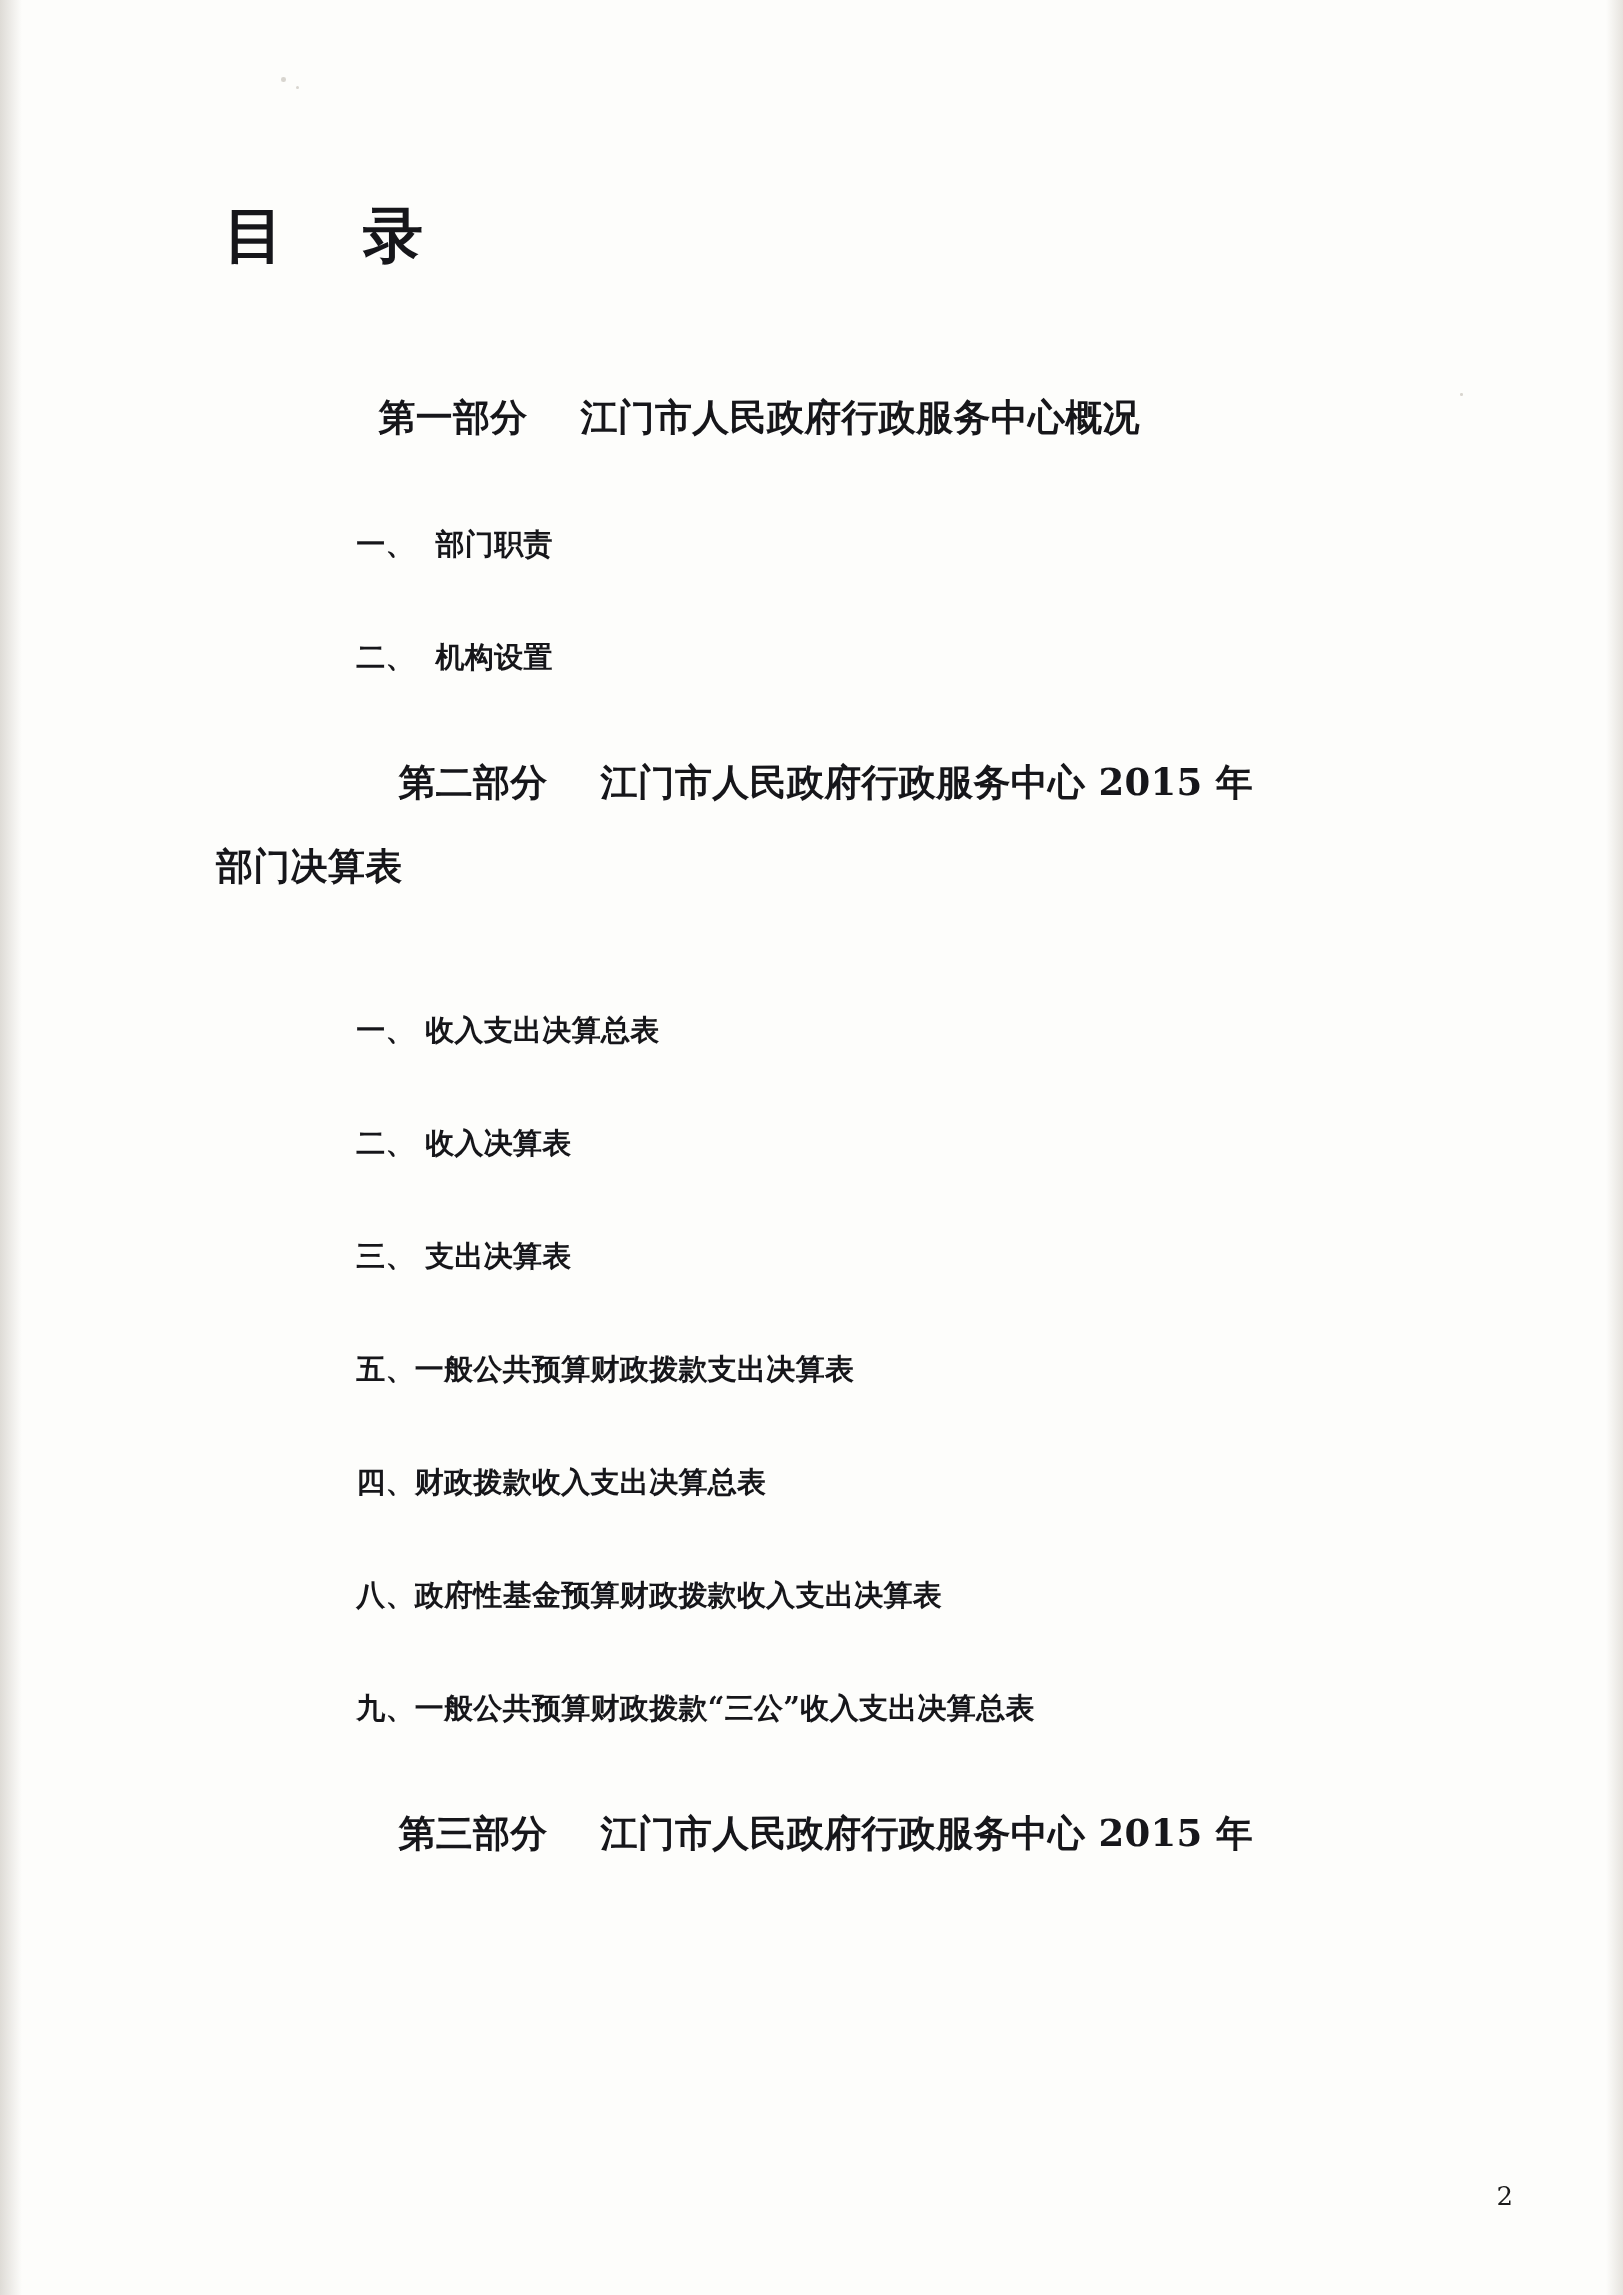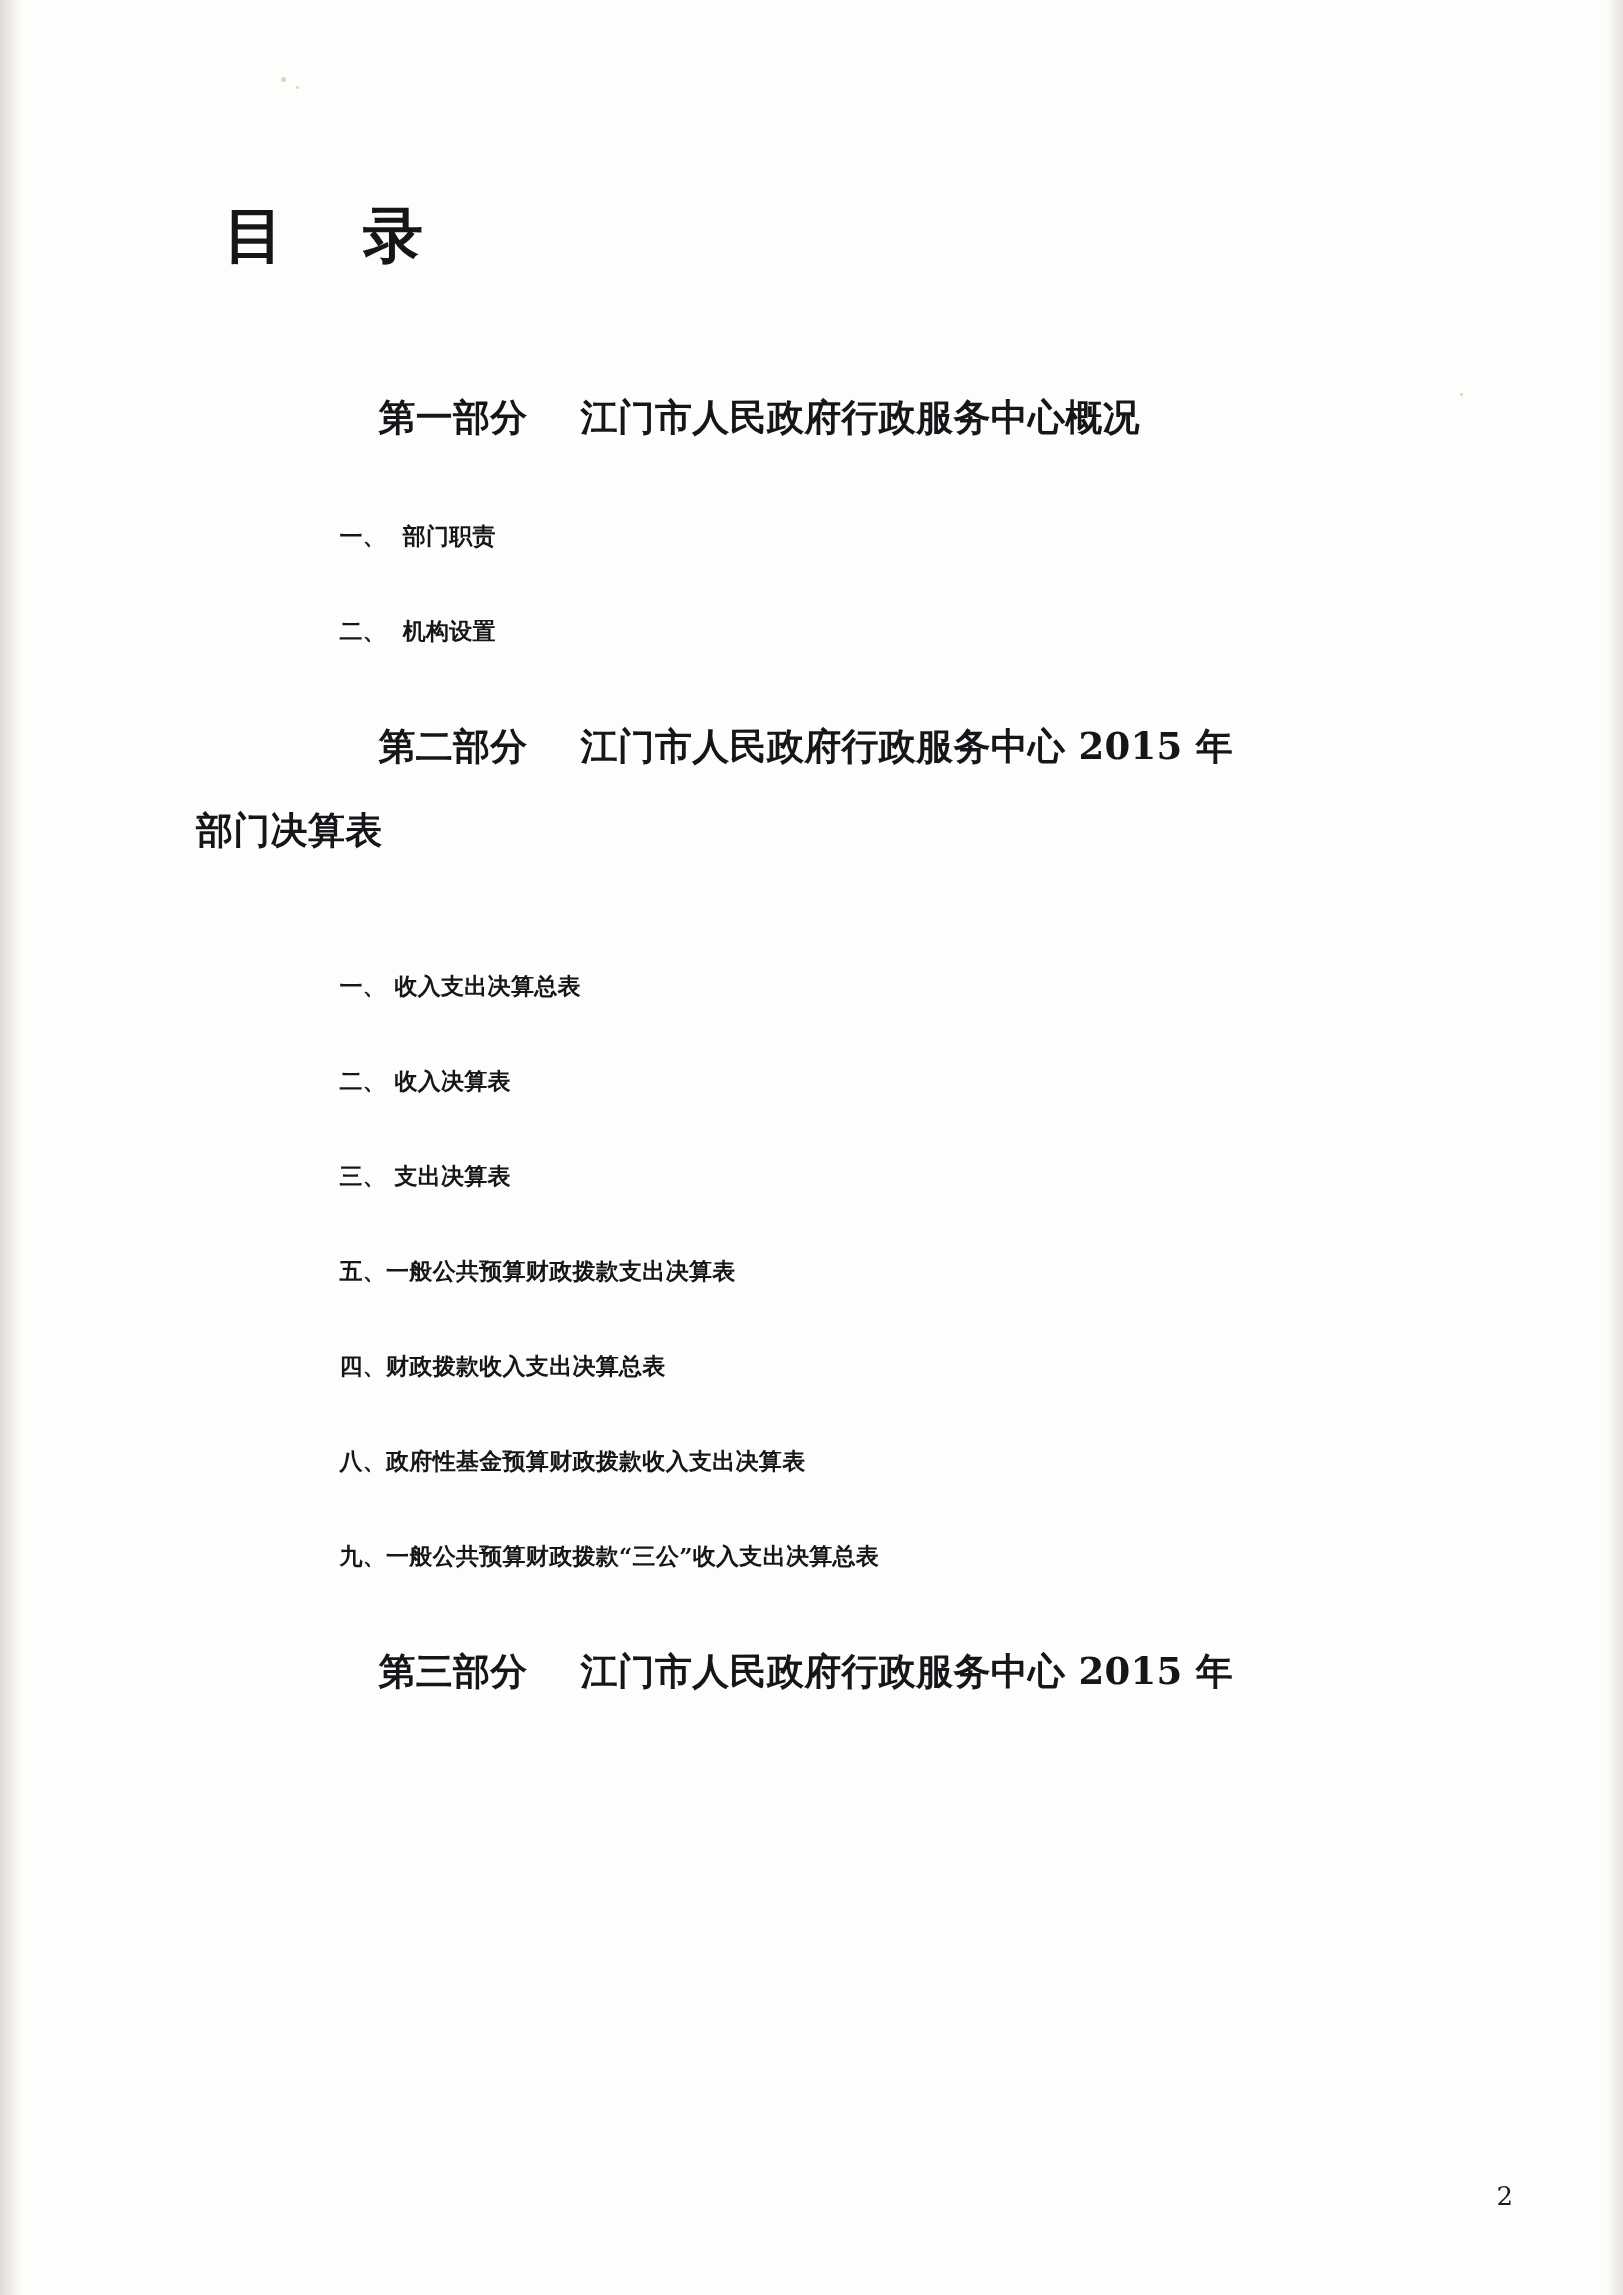--- a/index.html
+++ b/index.html
@@ -78,30 +78,31 @@
   .part {
     font-size: 37px;
     font-weight: 700;
     margin: 0 0 27.5px 0;
     padding-left: 77px;
     letter-spacing: 0.3px;
   }
   .part.two-line {
     padding-left: 77px;
     text-indent: 0;
+    margin-left: 20px;
   }
   .part .cont {
     display: block;
     padding-left: 0;
     margin-left: -77px;
     margin-top: 10.5px;
   }
   
   .sub {
-    font-size: 23px;
+    font-size: 29px;
     font-weight: 700;
     margin: 0 0 26px 0;
     padding-left: 77px;
     letter-spacing: 0.3px;
   }
   .page-number {
     position: absolute;
     right: 110px;
     bottom: 84px;
     font-size: 26px;

